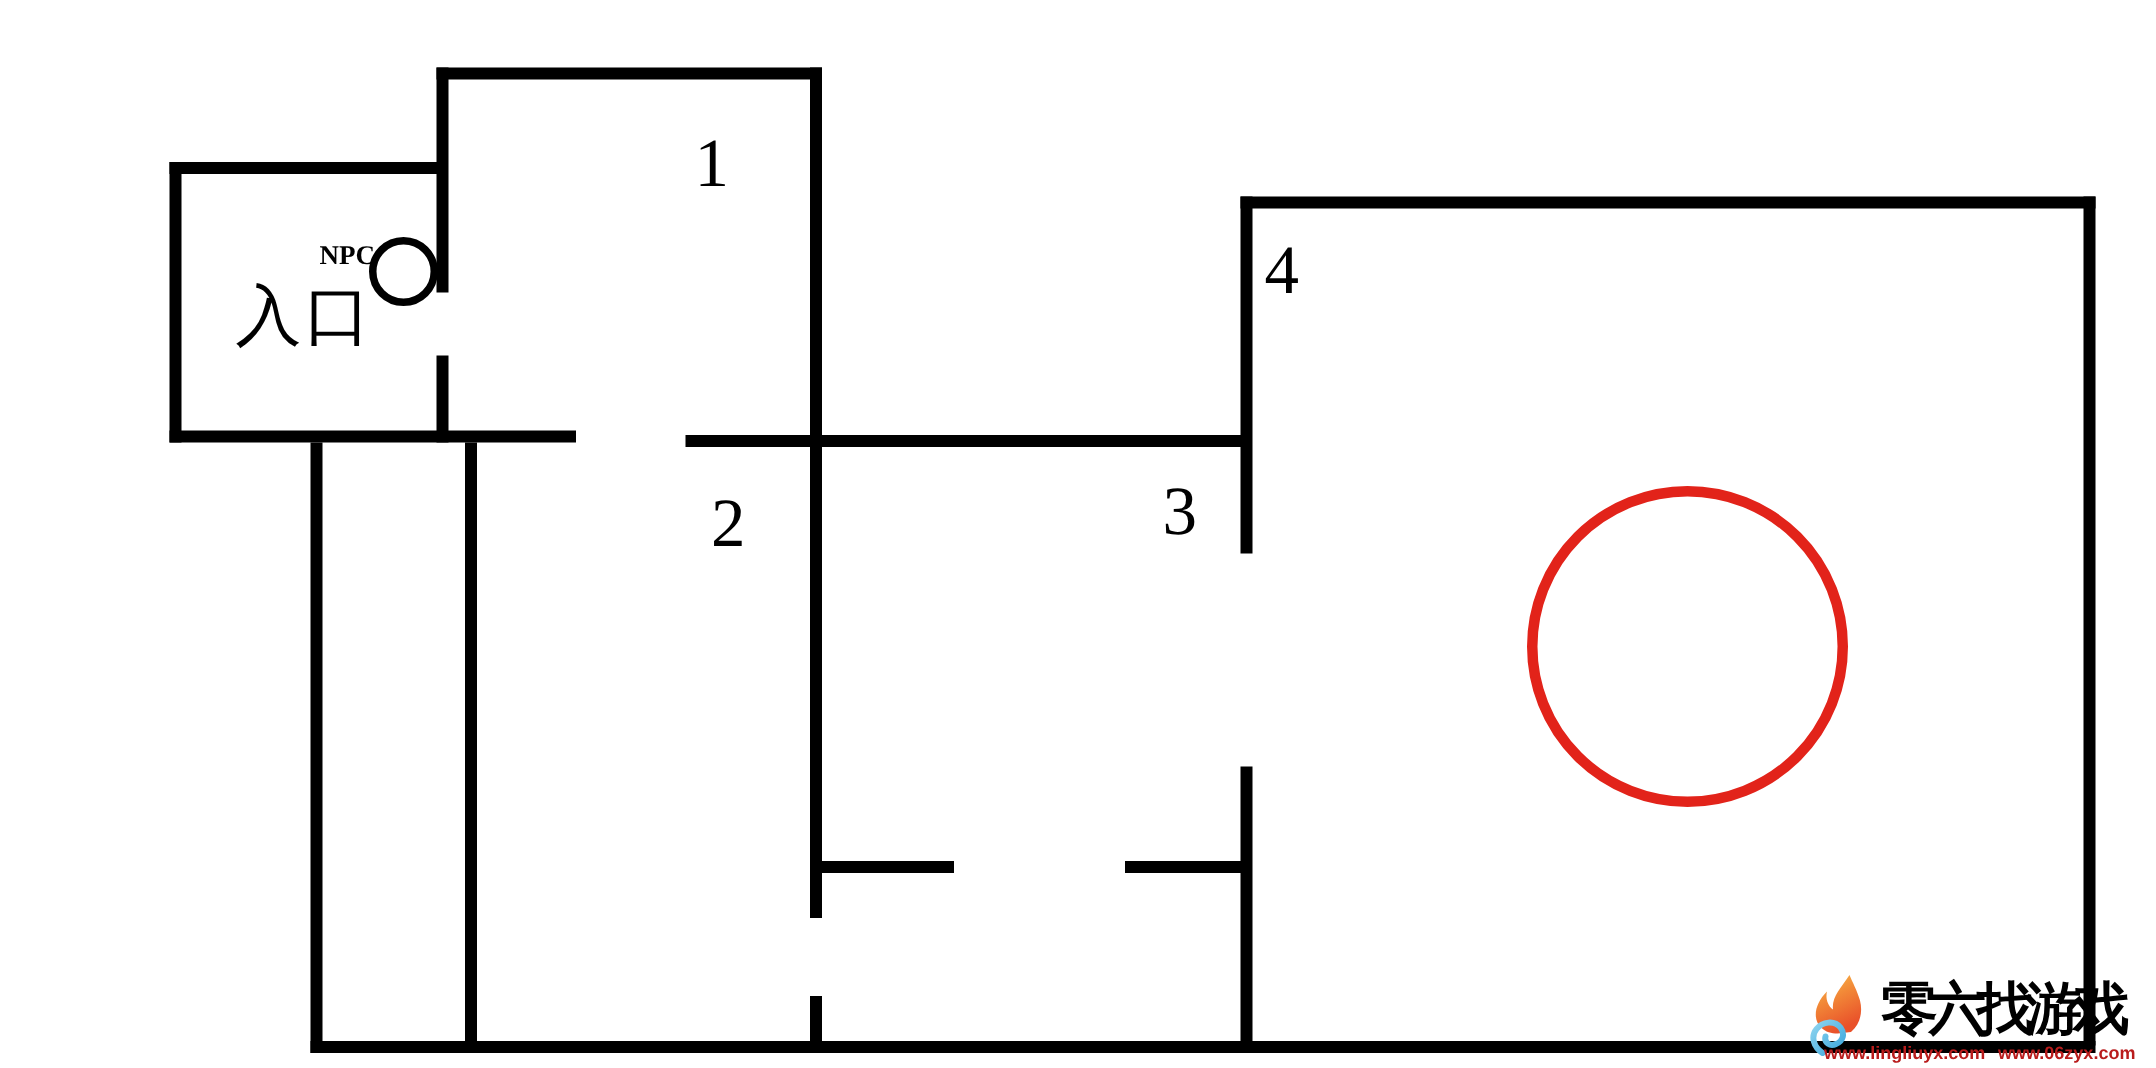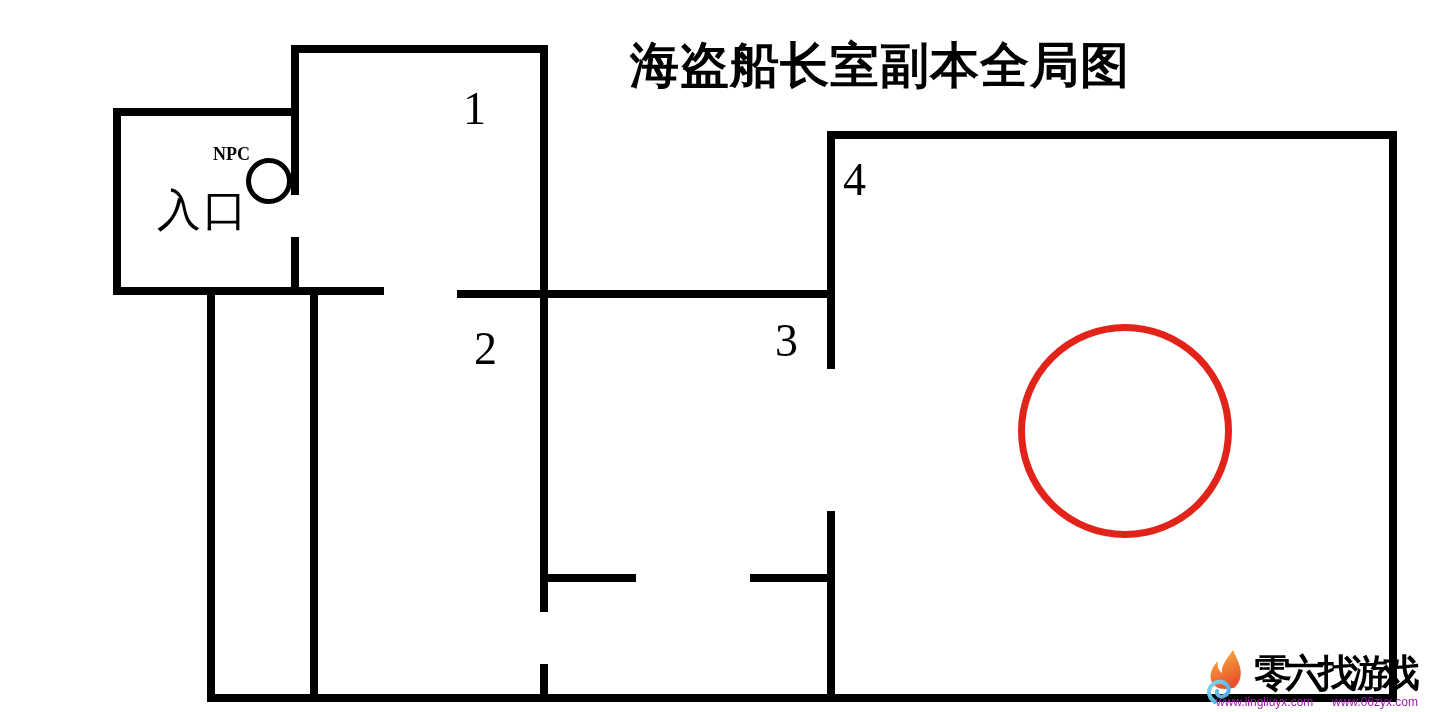--- a/index.html
+++ b/index.html
@@ -9,51 +9,50 @@
   }
   .wall{position:absolute;background:#000000;}
   .lbl{position:absolute;color:#000000;line-height:1;white-space:nowrap;}
   #map-title{left:630px;top:41px;font-size:49px;font-weight:bold;letter-spacing:1px;}
   .room-num{font-size:46px;}
   #room1-label{left:463px;top:86px;}
   #room2-label{left:474px;top:326px;}
   #room3-label{left:775px;top:318px;}
   #room4-label{left:843px;top:157px;}
   #entrance-label{left:157px;top:189px;font-size:44px;letter-spacing:2px;text-align:center;}
-  #npc-label{left:213px;top:145px;font-size:18px;font-weight:bold;}
+  #npc-label{left:213px;top:161px;font-size:18px;font-weight:bold;}
   #npc-circle{
     position:absolute;left:246px;top:158px;width:46px;height:46px;
     border:5px solid #000000;border-radius:50%;background:transparent;box-sizing:border-box;
   }
   #boss-circle{
     position:absolute;left:1018px;top:324px;width:214px;height:214px;
     border:7px solid #e2231a;border-radius:50%;box-sizing:border-box;background:transparent;
   }
   #boss-label{left:1029px;top:407px;font-size:48px;color:#e2231a;letter-spacing:2px;}
   
   #watermark{position:absolute;left:1196px;top:646px;width:241px;height:66px;}
   #wm-logo{position:absolute;left:6px;top:4px;width:50px;height:54px;}
   #wm-name{
     position:absolute;left:58px;top:8px;font-size:38px;font-weight:bold;
     color:#000000;letter-spacing:-6px;line-height:1;
     font-family:"Liberation Sans","DejaVu Sans",sans-serif;
   }
   .wm-url{
-    position:absolute;top:50px;font-size:12px;font-weight:normal;color:#a21caf;
+    position:absolute;top:50px;font-size:12px;font-weight:bold;color:#b91c1c;
     line-height:1;font-family:"Liberation Sans","DejaVu Sans",sans-serif;letter-spacing:0px;
   }
   #wm-url-left{left:20px;}
   #wm-url-right{left:136px;}
 </style>
 </head>
 <body>
 
 <div id="canvas">
 
-  <div id="map-title" class="lbl">海盗船长室副本全局图</div>
 
   <div class="wall" style="left:113px;top:108px;width:185px;height:8px;"></div>
   <div class="wall" style="left:113px;top:108px;width:8px;height:187px;"></div>
   <div class="wall" style="left:113px;top:287px;width:271px;height:8px;"></div>
   <div class="wall" style="left:291px;top:45px;width:8px;height:150px;"></div>
   <div class="wall" style="left:291px;top:237px;width:8px;height:58px;"></div>
   <div class="wall" style="left:291px;top:45px;width:257px;height:8px;"></div>
   <div class="wall" style="left:540px;top:45px;width:8px;height:567px;"></div>
   <div class="wall" style="left:540px;top:664px;width:8px;height:38px;"></div>
   <div class="wall" style="left:457px;top:290px;width:376px;height:8px;"></div>

